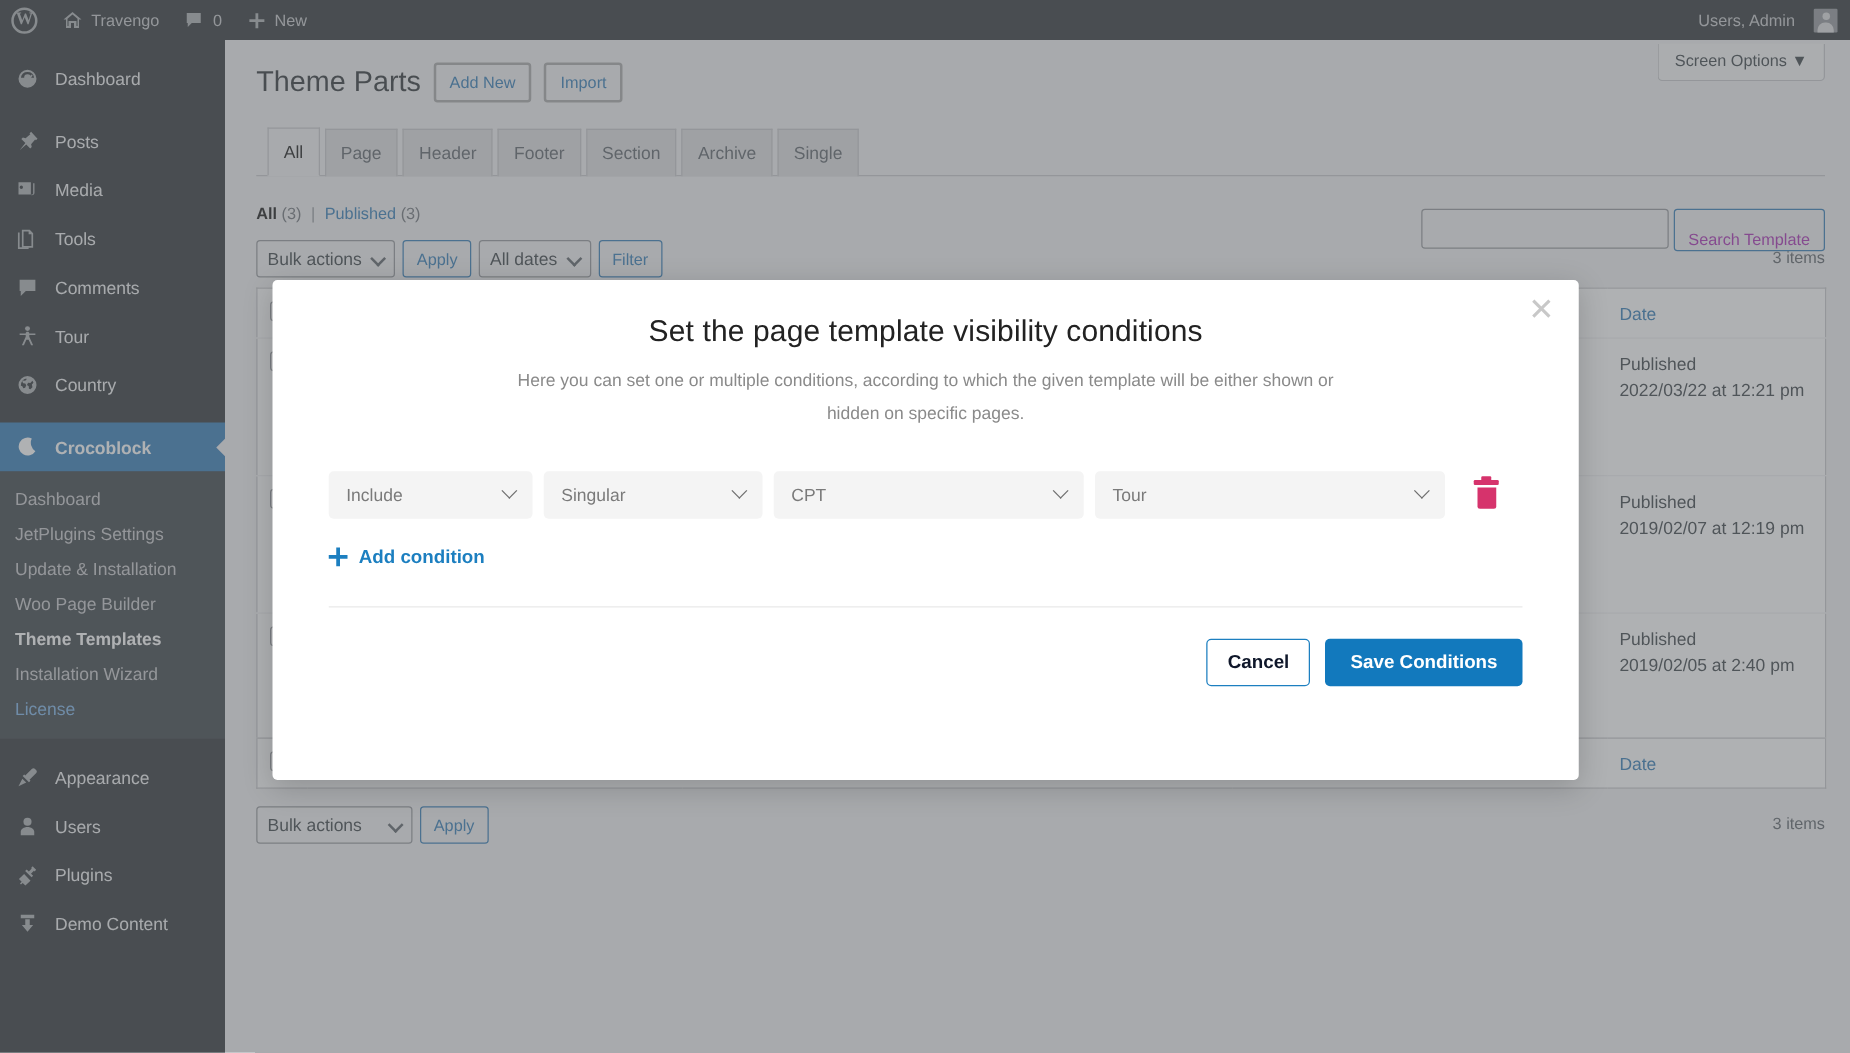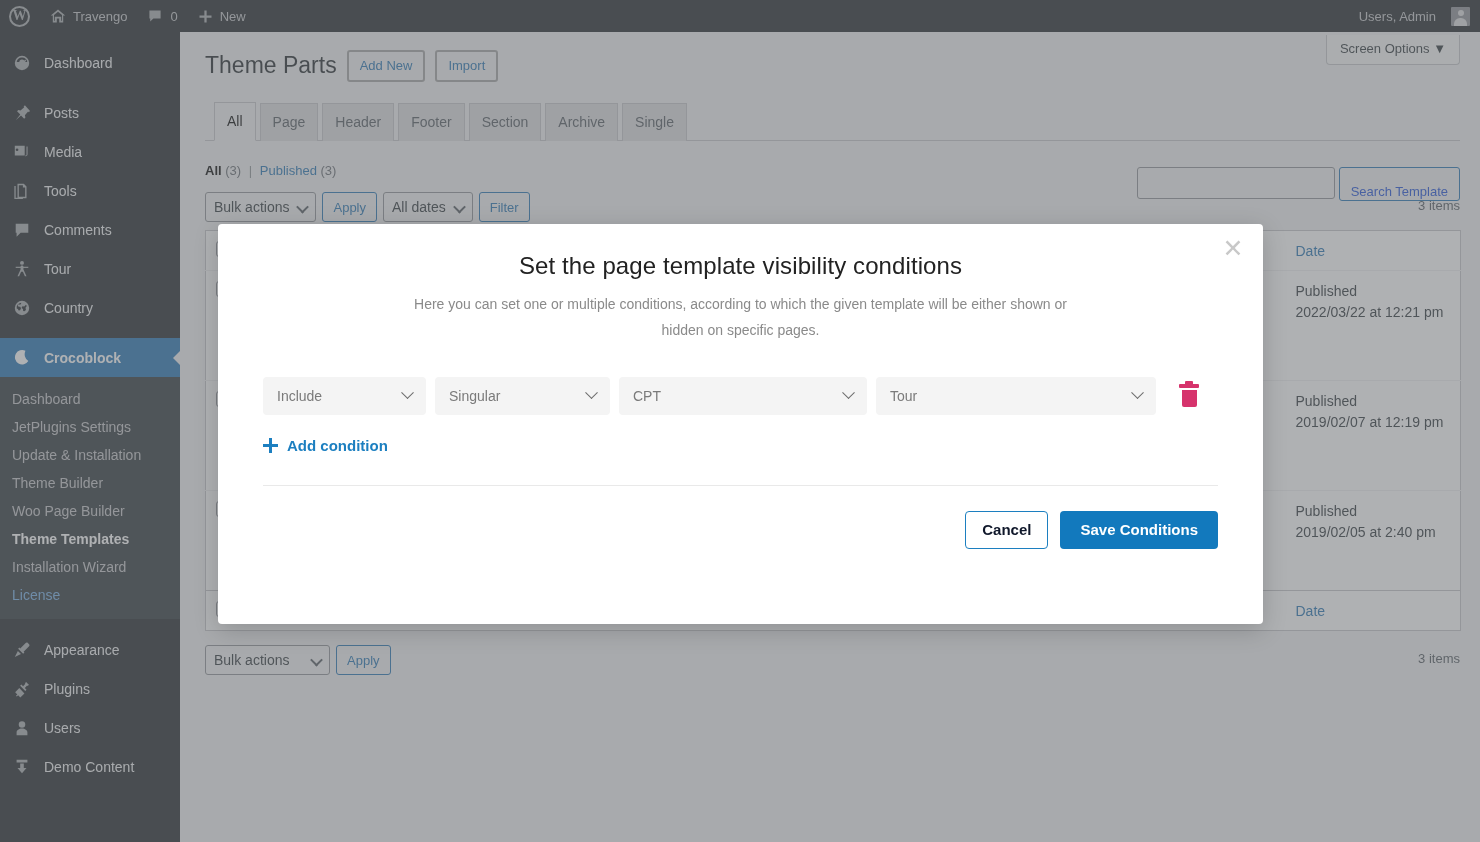--- a/index.html
+++ b/index.html
@@ -122,21 +122,21 @@
   .subsubsub .cur { color: #000; font-weight: 600; }
   .subsubsub .cnt { color: #646970; }
   .subsubsub .sep { color: #8c8f94; margin: 0 4px; }
 
   .searchbox { position: absolute; right: 20px; top: 135px; display: flex; gap: 4px; }
   .search-input {
     width: 198px; height: 32px; border: 1px solid #8c8f94; border-radius: 3px;
     background: transparent; font-size: 14px; padding: 0 8px; font-family: inherit;
   }
   .search-btn {
-    height: 32px; border: 1px solid #2271b1; color: #1d4ed8; background: transparent;
+    height: 32px; border: 1px solid #2271b1; color: #a21caf; background: transparent;
     border-radius: 3px; font-size: 13px; padding: 16px 11px; font-family: inherit;
   }
 
   .tablenav {
     margin-top: 14px; display: flex; align-items: center; gap: 6px;
     position: relative;
   }
   .sel {
     height: 30px; border: 1px solid #8c8f94; border-radius: 3px;
     background: transparent; font-size: 14px; padding: 0 26px 0 8px;
@@ -400,53 +400,52 @@
         </svg>
     </span>
     <span>Crocoblock</span>
     <span class="arrow"></span>
   </div>
 
   <div class="submenu">
     <span class="submenu-item">Dashboard</span>
     <span class="submenu-item">JetPlugins Settings</span>
     <span class="submenu-item">Update &amp; Installation</span>
-    <span class="submenu-item">Theme Builder</span>
     <span class="submenu-item">Woo Page Builder</span>
     <span class="submenu-item current">Theme Templates</span>
     <span class="submenu-item">Installation Wizard</span>
     <span class="submenu-item link">License</span>
   </div>
 
   <div class="menu-item gaptop">
     <span class="mi-icon">
       <svg width="18" height="18" viewBox="0 0 20 20" fill="currentColor">
           <path d="M16.5 2.2c-.8-.8-1.9-.6-2.7.2L8 8.2l-.9-.9-1.4 1.4 5.6 5.6 1.4-1.4-.9-.9 5.8-5.8c.8-.8 1-1.9.2-2.7l-1.3-1.3zM5.4 11 2 17.8l6.9-3.4L5.4 11z"></path>
         </svg>
     </span>
     <span>Appearance</span>
   </div>
 
   <div class="menu-item">
     <span class="mi-icon">
       <svg width="18" height="18" viewBox="0 0 20 20" fill="currentColor">
-          <path d="M14.6 2.3 13.2 3.7l.6.6-2.6 2.6-1.9-1.9-1.4 1.4 5.7 5.7 1.4-1.4-1.9-1.9 2.6-2.6.6.6 1.4-1.4-2.1-2.1-1-1zM7 9 2.4 13.6 4.8 16l-1.5 1.5.9.9L5.7 17l2.4 2.4L12.7 15 7 9z"></path>
-        </svg>
-    </span>
-    <span>Plugins</span>
-  </div>
-
-  <div class="menu-item">
-    <span class="mi-icon">
-      <svg width="18" height="18" viewBox="0 0 20 20" fill="currentColor">
           <circle cx="10" cy="6" r="3.6"></circle>
           <path d="M10 10.6c-3.3 0-6 1.9-6 4.3V18h12v-3.1c0-2.4-2.7-4.3-6-4.3z"></path>
         </svg>
     </span>
     <span>Users</span>
+  </div>
+
+  <div class="menu-item">
+    <span class="mi-icon">
+      <svg width="18" height="18" viewBox="0 0 20 20" fill="currentColor">
+          <path d="M14.6 2.3 13.2 3.7l.6.6-2.6 2.6-1.9-1.9-1.4 1.4 5.7 5.7 1.4-1.4-1.9-1.9 2.6-2.6.6.6 1.4-1.4-2.1-2.1-1-1zM7 9 2.4 13.6 4.8 16l-1.5 1.5.9.9L5.7 17l2.4 2.4L12.7 15 7 9z"></path>
+        </svg>
+    </span>
+    <span>Plugins</span>
   </div>
 
 
   <div class="menu-item">
     <span class="mi-icon">
       <svg width="18" height="18" viewBox="0 0 20 20" fill="currentColor">
           <path d="M4 2h12v3H4V2zm4 4h4v5h3l-5 6-5-6h3V6z"></path>
         </svg>
     </span>
     <span>Demo Content</span>

